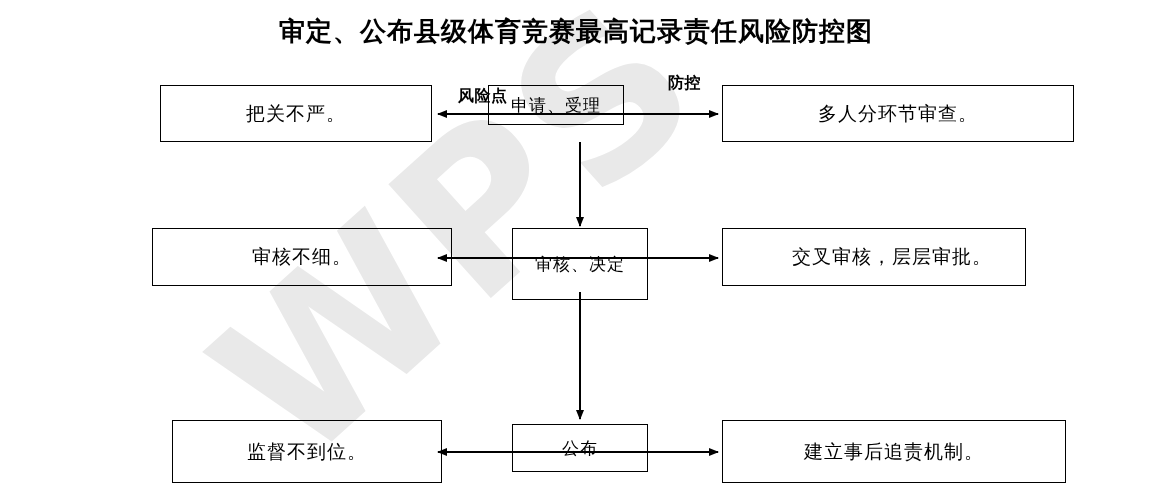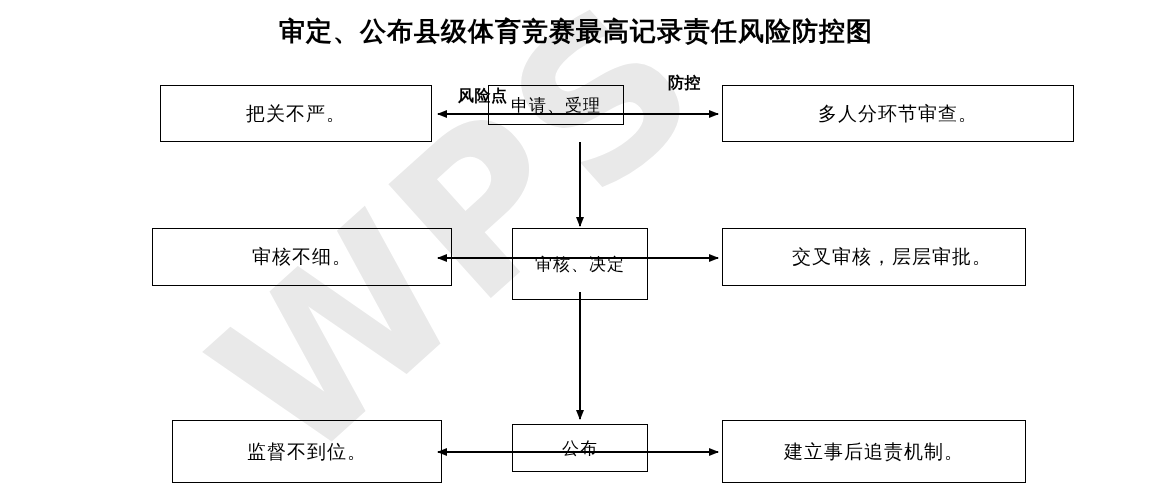--- a/index.html
+++ b/index.html
@@ -152,15 +152,15 @@
 </div>
 
 <div class="node" style="left:156px; top:420px; width:270px; height:63px;margin-left:16px;">
   <span>监督不到位。</span>
 </div>
 
 <div class="node center-node" style="left:512px; top:424px; width:136px; height:48px;">
   <span>公布</span>
 </div>
 
-<div class="node" style="left:722px; top:420px; width:304px; height:63px;">
+<div class="node" style="left:722px; top:420px; width:344px; height:63px;">
   <span>建立事后追责机制。</span>
 </div>
 
 </body></html>

